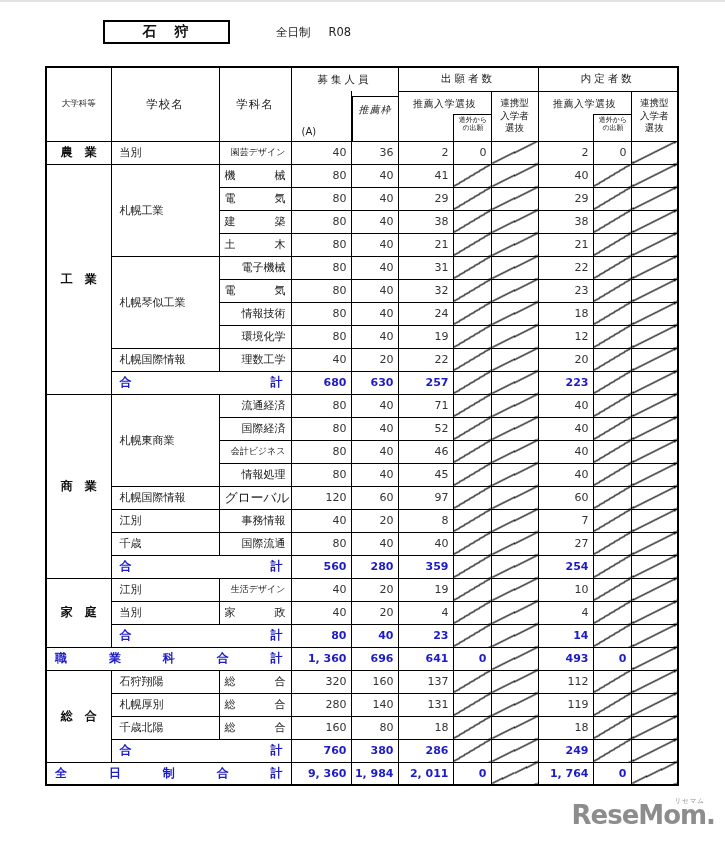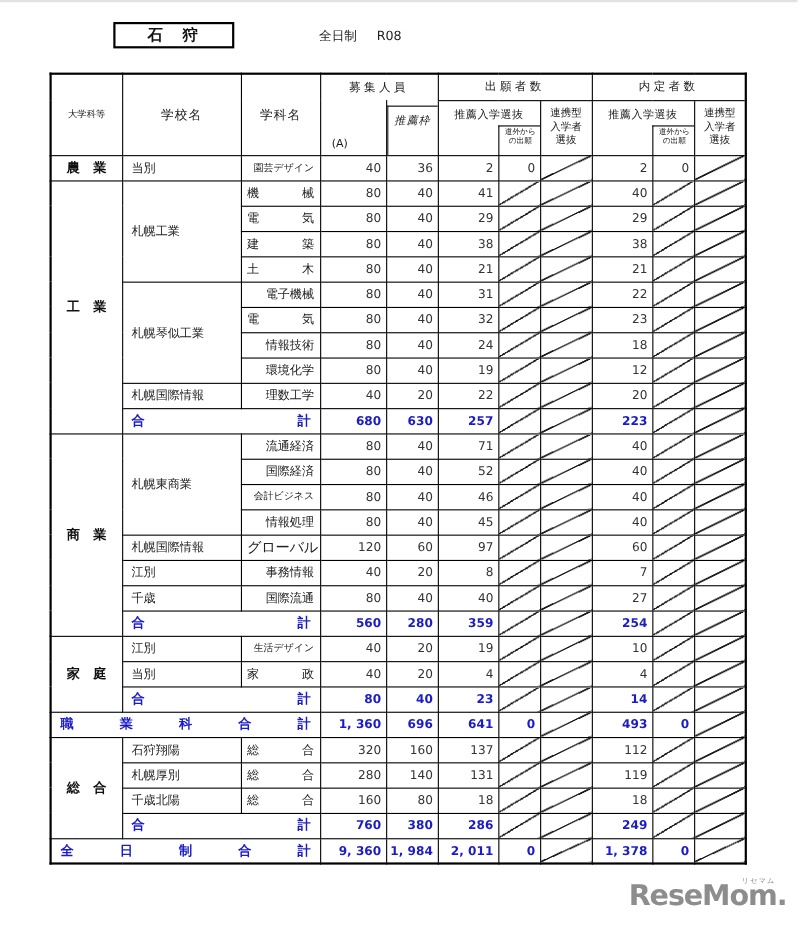--- a/index.html
+++ b/index.html
@@ -6,25 +6,25 @@
   html,body { margin:0; padding:0; }
   body {
     width:725px; height:843px; position:relative; background:#ffffff;
     font-family:"DejaVu Sans","Liberation Sans",sans-serif; color:#2b2b2b;
     overflow:hidden;
   }
   .top-edge { position:absolute; top:0; left:0; width:725px; height:2px; background:#e2e2e2; }
 
   
   .title-box {
-    position:absolute; left:103px; top:20px; width:110px; height:24px;
+    position:absolute; left:103px; top:20px; width:127px; height:24px;
     border:2px solid #000; display:flex; align-items:center; justify-content:center;
     font-weight:bold; font-size:14px; letter-spacing:2px; color:#111;
   }
-  .subtitle { position:absolute; left:290px; top:25px; font-size:11.5px; color:#222; }
+  .subtitle { position:absolute; left:276px; top:25px; font-size:11.5px; color:#222; }
   .subtitle .code { margin-left:18px; }
 
   
   table.adm {
     position:absolute; left:45px; top:66px; width:632px;
     border-collapse:collapse; table-layout:fixed; border:2px solid #000;
   }
   .adm th, .adm td { border:1px solid #000; padding:0; overflow:hidden; white-space:nowrap; }
   .adm thead tr.h1 { height:24px; }
   .adm thead tr.h2 { height:50px; }
@@ -437,21 +437,21 @@
         <td class="diag"></td>
         <td class="diag"></td>
       </tr>
       <tr class="total grand">
         <td class="tlabel" colspan="3">全日制合計</td>
         <td class="num">9, 360</td>
         <td class="num">1, 984</td>
         <td class="num">2, 011</td>
         <td class="num">0</td>
         <td class="diag"></td>
-        <td class="num">1, 378</td>
+        <td class="num">1, 764</td>
         <td class="num">0</td>
         <td class="diag"></td>
       </tr>
     </tbody>
 </table>
 
 <div class="logo">
   <span class="ruby">リセマム</span>
   <span>ReseMom.</span>
 </div>

